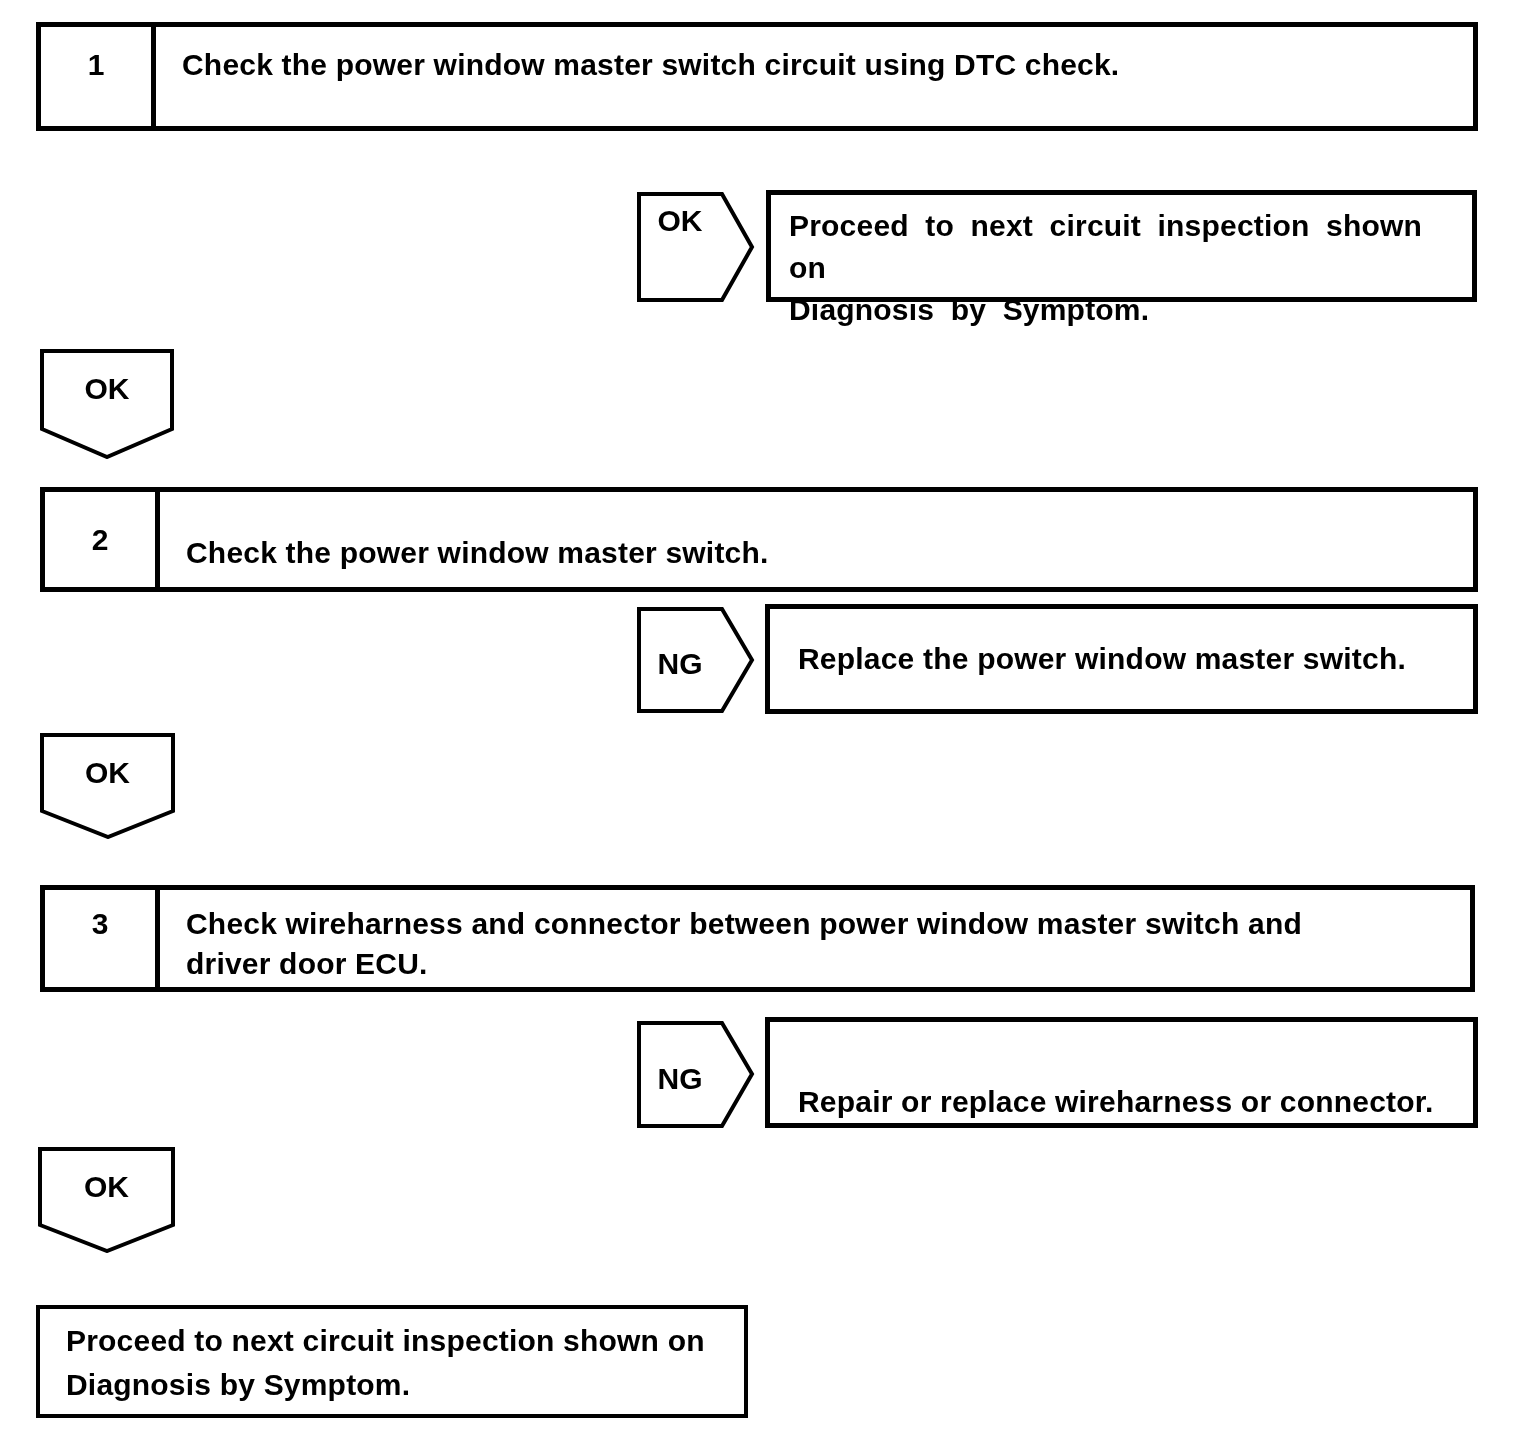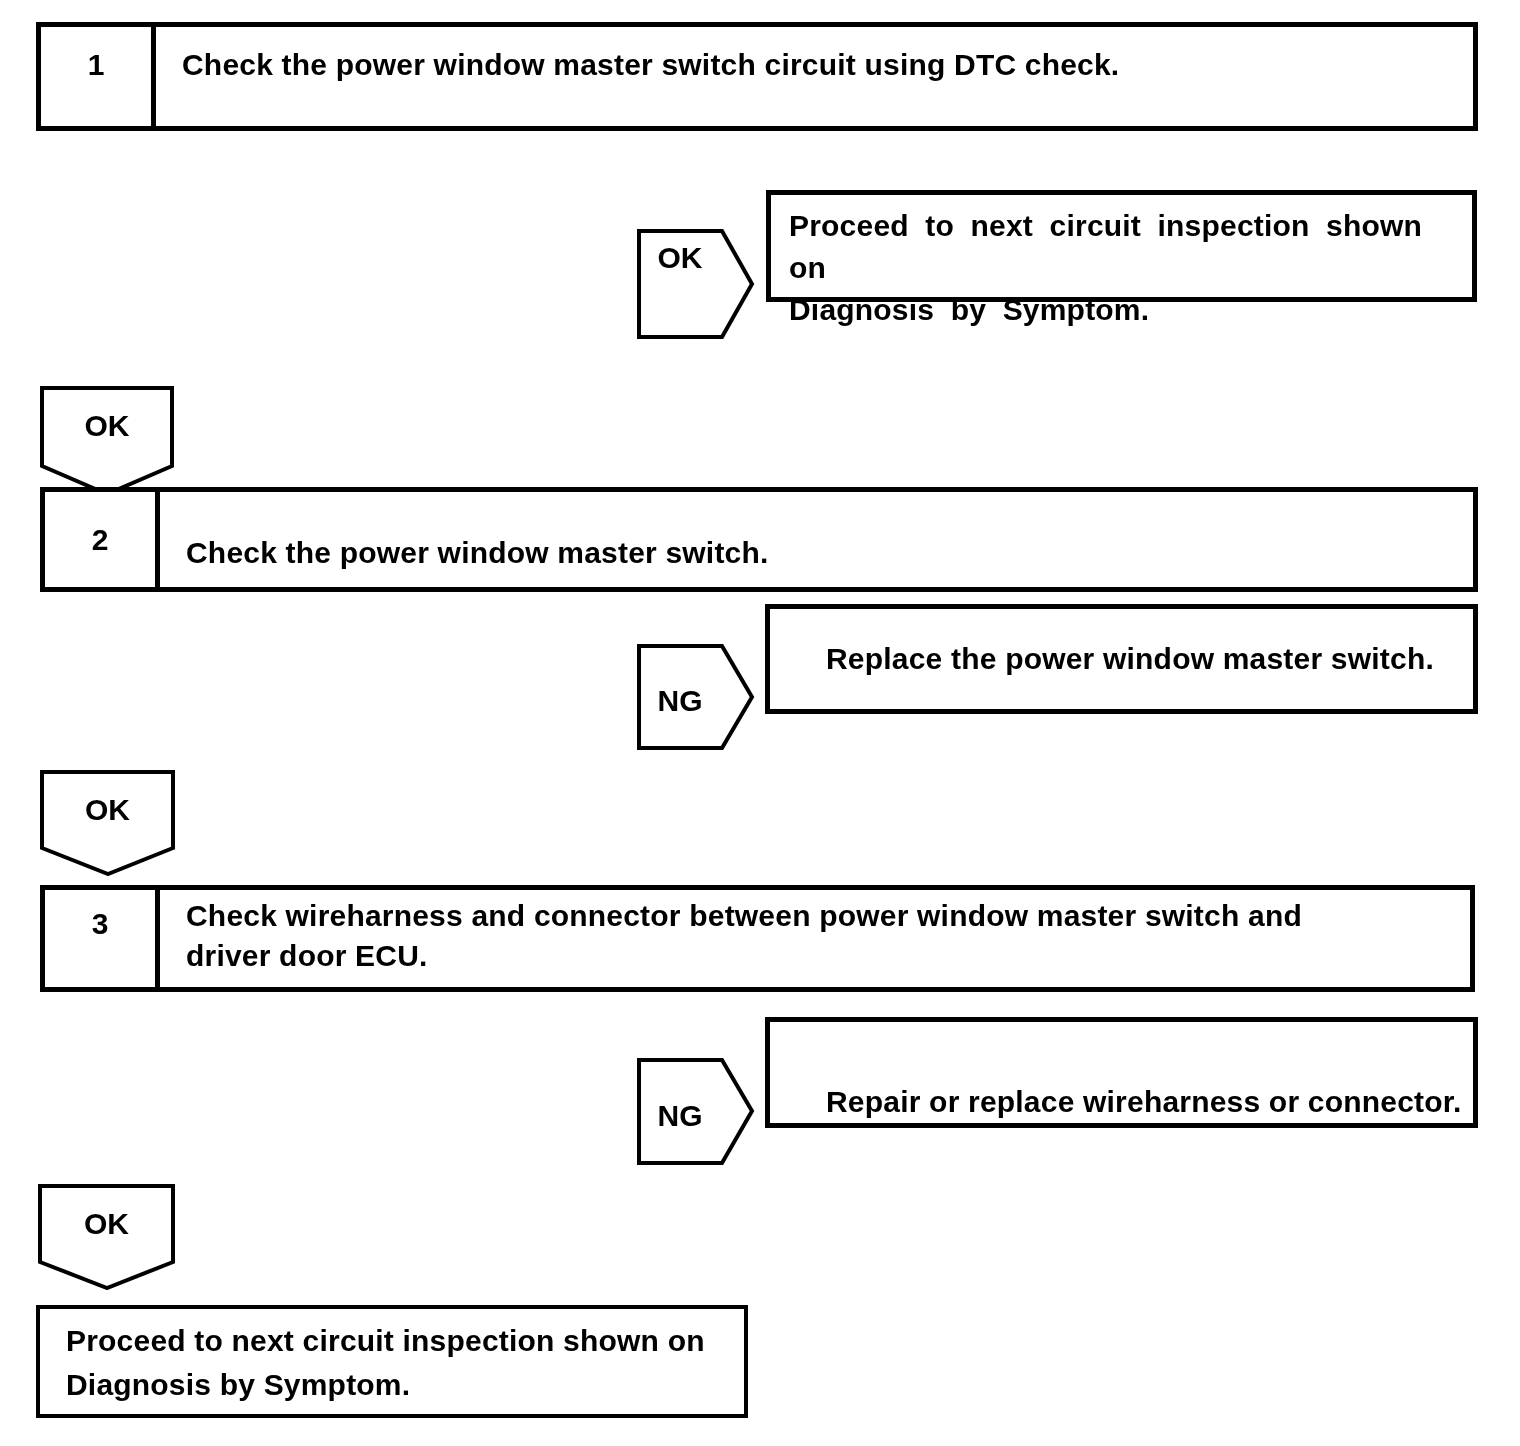--- a/index.html
+++ b/index.html
@@ -36,24 +36,24 @@
   .step-text {
     flex: 1;
     font-size: 30px;
     line-height: 40px;
     padding: 18px 24px 0 26px;
     letter-spacing: 0.2px;
   }
   .step-box.vcenter .step-num { padding-top: 0; display: flex; align-items: center; justify-content: center; }
   .step-box.vcenter .step-text { padding-top: 0; display: flex; align-items: center; margin-top: 26px; }
   .step-box.tight .step-num  { padding-top: 14px; }
-  .step-box.tight .step-text { padding-top: 6px; }
+  .step-box.tight .step-text { padding-top: 14px; }
 
   
-  .branch-arrow, .down-connector { position: absolute; margin-top: 37px; }
+  .branch-arrow, .down-connector { position: absolute; }
   .branch-arrow svg polygon, .down-connector svg polygon {
     fill: #ffffff;
     stroke: #000000;
     stroke-width: 4;
     stroke-linejoin: miter;
   }
   .arrow-label {
     position: absolute;
     left: 0;
     width: 86px;               
@@ -76,21 +76,21 @@
 
   
   .result-box {
     position: absolute;
     border: 5px solid #000;
     background: #fff;
     font-size: 30px;
     line-height: 42px;
   }
   .result-box .result-text { padding: 10px 14px 0 18px; letter-spacing: 0.2px; }
-  .result-box.vcenter { display: flex; align-items: center; padding-left: 28px; }
+  .result-box.vcenter { display: flex; align-items: center; }
   .result-box.vcenter .result-text { padding: 0 10px 0 28px; }
   .justify-wide { word-spacing: 8px; }
 
   
   .terminal-box {
     position: absolute;
     border: 4px solid #000;
     background: #fff;
     font-size: 30px;
     line-height: 44px;

